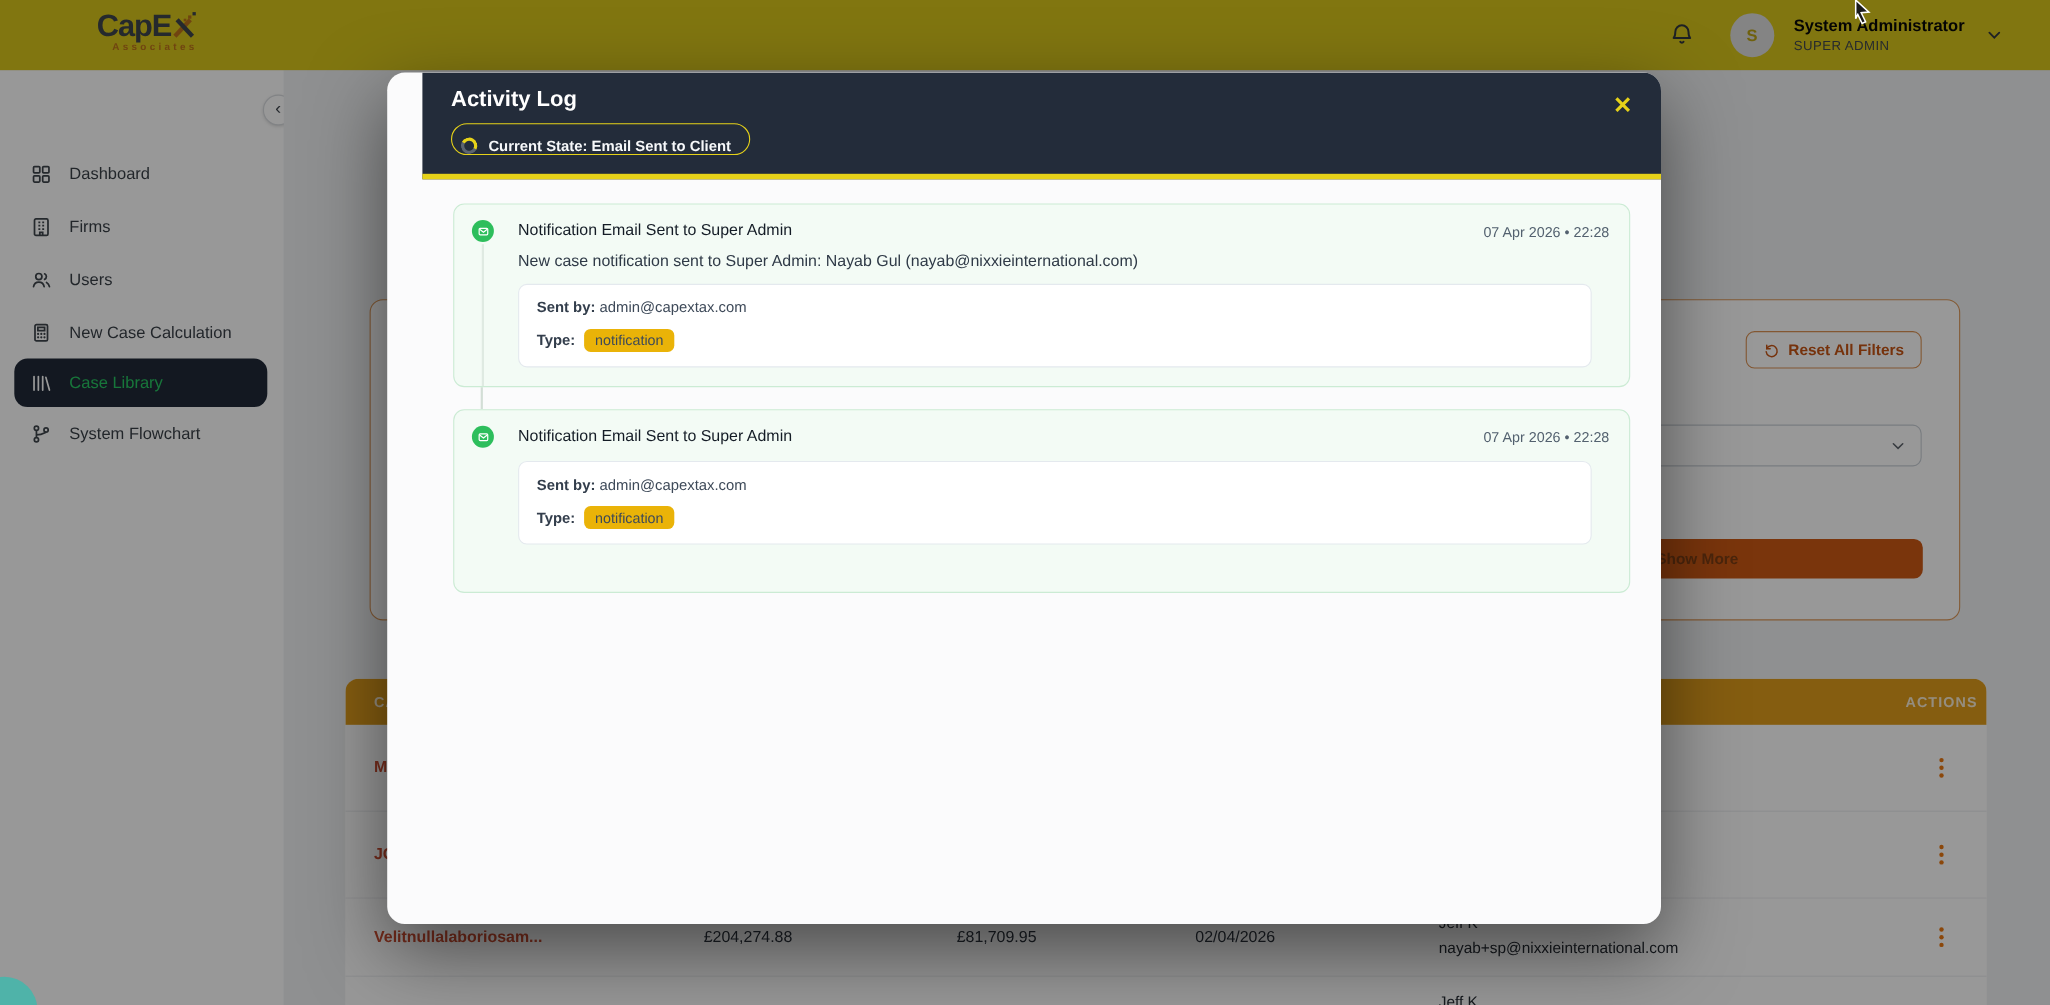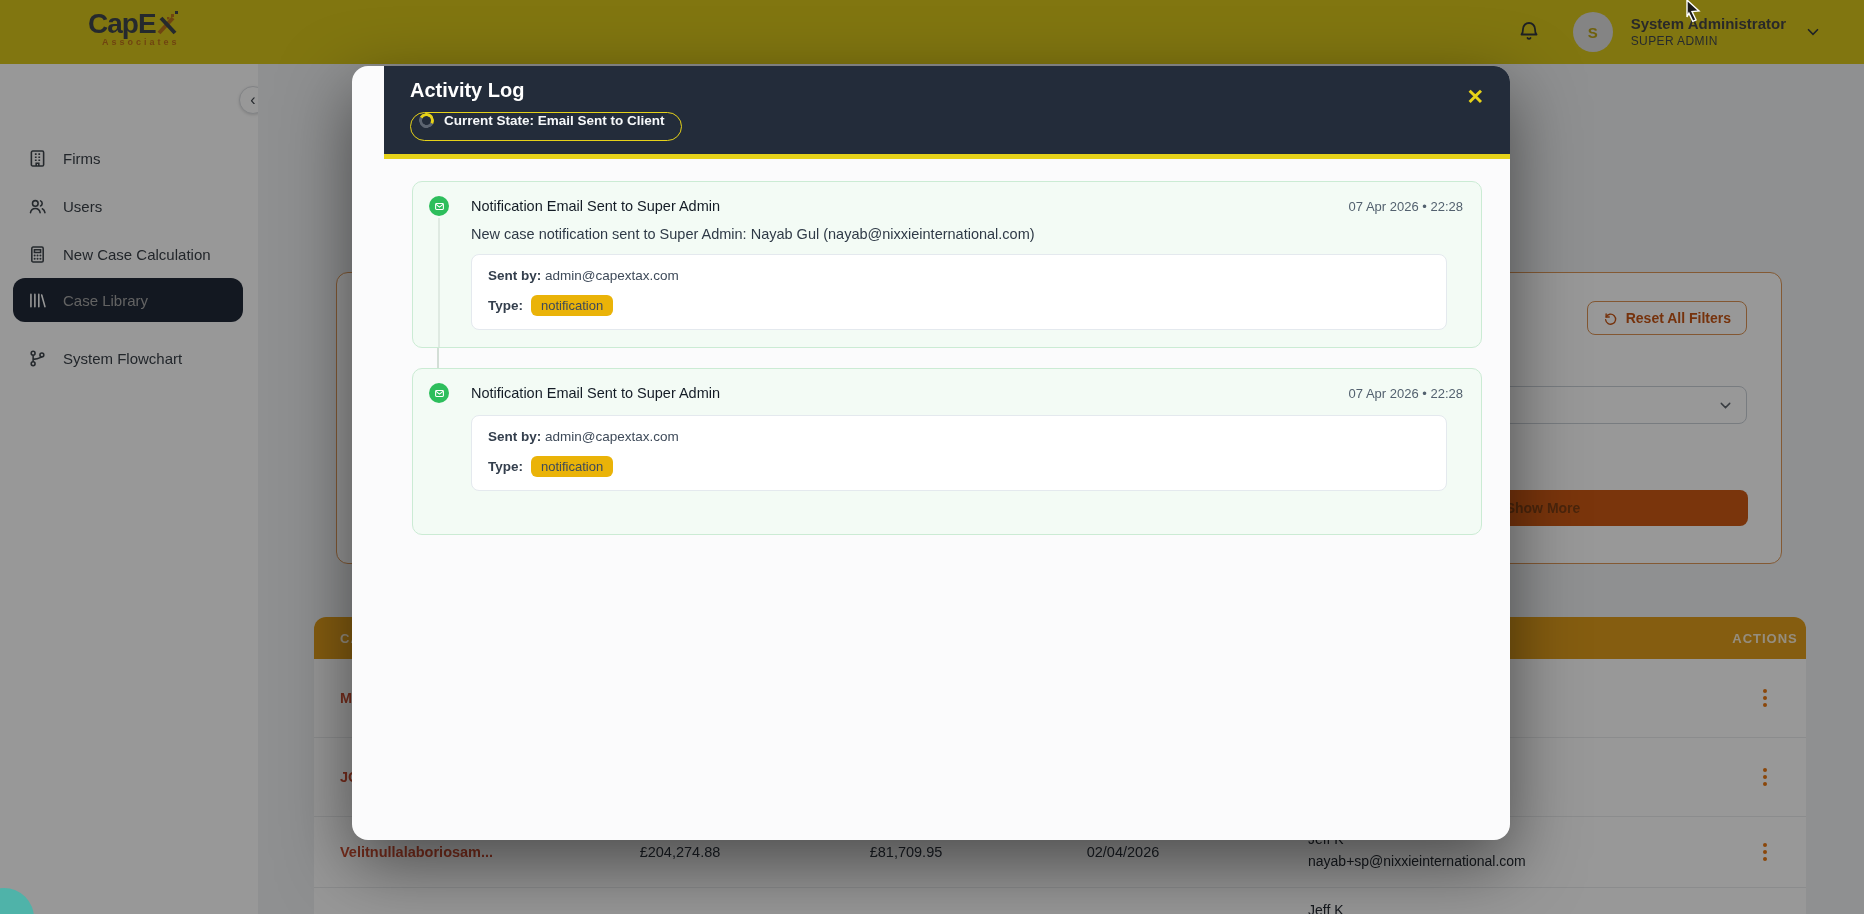--- a/index.html
+++ b/index.html
@@ -12,33 +12,33 @@
   .logo { position:absolute; left:88px; top:8px; display:flex; flex-direction:column; align-items:flex-end; }
   .logo-row { display:flex; align-items:center; }
   .logo-name { font-size:28px; font-weight:bold; color:#3A4048; letter-spacing:-1px; }
   .logo-xmark { margin-left:-2px; }
   .logo-tagline { font-size:9px; font-weight:bold; color:#BA6F16; letter-spacing:3px; margin-top:-3px; }
   .topbar-right { position:absolute; right:42px; top:0; height:64px; display:flex; align-items:center; gap:18px; }
   .bell { width:24px; height:24px; color:#2E333A; margin-right:14px; }
   .avatar { width:40px; height:40px; border-radius:50%; background:#DCDCDC; display:flex; align-items:center; justify-content:center;
             font-weight:bold; font-size:15px; color:#B9A010; }
   .user-texts { display:flex; flex-direction:column; line-height:1.25; }
-  .user-name { font-size:15px; font-weight:bold; color:#404040; }
+  .user-name { font-size:15px; font-weight:bold; color:#000000; }
   .user-role { font-size:12px; color:#3C4248; letter-spacing:.4px; }
   .chev-dn { width:18px; height:18px; color:#2E333A; }
 
   .sidebar { position:absolute; left:0; top:64px; width:258px; height:850px; background:#FFFFFF; z-index:1; }
   .collapse-btn { position:absolute; left:239px; top:22px; width:28px; height:28px; border-radius:50%; background:#FFFFFF;
                   border:1px solid #D8DBDF; display:flex; align-items:center; justify-content:center;
                   font-size:16px; color:#3A4048; box-shadow:0 1px 3px rgba(0,0,0,.15); }
   .nav { position:absolute; left:0; top:70px; width:258px; display:flex; flex-direction:column; }
   .nav-item { height:48px; display:flex; align-items:center; gap:15px; padding-left:27px; color:#343B43;
               font-size:15px; font-weight:500; cursor:pointer; }
   .nav-item .nicon { width:21px; height:21px; flex:none; color:#3A4148; }
-  .nav-item.active { margin:0 15px 12px 13px; padding-left:14px; height:44px; border-radius:12px; background:#1B2433; color:#a3a3a3; }
+  .nav-item.active { margin:0 15px 0 13px; padding-left:14px; height:44px; border-radius:12px; background:#1B2433; color:#22c55e; }
   .nav-item.active .nicon { color:#FFFFFF; }
 
   .content { position:absolute; left:258px; top:64px; width:1606px; height:850px; background:#EFF1F3; z-index:1; }
 
   .filter-panel { position:absolute; left:78px; top:208px; width:1446px; height:292px; background:#FFFFFF;
                   border:1.5px solid #DC9554; border-radius:12px; }
   .reset-btn { position:absolute; right:34px; top:28px; height:34px; padding:0 15px; display:flex; align-items:center; gap:8px;
                background:#FFFFFF; border:1px solid #DB9050; border-radius:8px; color:#C4500E; font-size:14px; font-weight:bold; }
   .reset-btn svg { width:15px; height:15px; }
   .filter-select { position:absolute; right:34px; top:113px; width:330px; height:38px; background:#FFFFFF;
@@ -66,21 +66,21 @@
 
   
   .overlay { position:absolute; inset:0; background:rgba(10,10,10,.42); z-index:5; }
 
   
   .modal { position:absolute; left:352px; top:66px; width:1158px; height:774px; border-radius:16px; background:#FBFBFC;
            box-shadow:0 24px 70px rgba(0,0,0,.5); z-index:10; overflow:hidden;padding-left:32px; }
   .modal-header { position:relative; background:#232C3A; padding:12px 26px 13px; border-bottom:5px solid #E6D219; }
   .modal-title { font-size:20px; font-weight:bold; color:#FFFFFF; line-height:25px; }
   .modal-case { margin-top:3px; font-size:13px; font-weight:bold; color:#E6D219; line-height:17px; }
-  .state-badge { margin-top:9px; display:inline-flex; align-items:flex-start; gap:10px; height:29px; padding:0 16px 0 8px;
+  .state-badge { margin-top:9px; display:inline-flex; align-items:flex-end; gap:10px; height:29px; padding:0 16px 0 8px;
                  border:1px solid #E6D219; border-radius:999px; }
   .spinner { width:15px; height:15px; border-radius:50%; border:3px solid #5C6470; border-top-color:#E6D219; border-right-color:#E6D219;
              transform:rotate(-18deg); }
   .state-text { font-size:13.5px; font-weight:bold; color:#F6F8FA; }
   .modal-close { position:absolute; right:26px; top:20px; font-size:21px; font-weight:bold; color:#E6D219; background:none; border:none;
                  cursor:pointer; line-height:1; }
 
   .modal-body { position:relative; padding:22px 28px; }
   .log-card { position:relative; background:#F3FBF5; border:1px solid #CBEBD4; border-radius:10px; padding:14px 18px 12px 16px;
               height:167px; }
@@ -138,20 +138,29 @@
       <svg class="chev-dn" viewBox="0 0 24 24" fill="none" stroke="currentColor" stroke-width="2.2" stroke-linecap="round">
         <path d="m6 9 6 6 6-6"></path>
       </svg>
     </div>
   </header>
 
   <aside class="sidebar">
     <nav class="nav">
       <div class="nav-item">
         <svg class="nicon" viewBox="0 0 24 24" fill="none" stroke="currentColor" stroke-width="1.8">
+          <rect x="4" y="4" width="6.5" height="6.5" rx="1"></rect>
+            <rect x="13.5" y="4" width="6.5" height="6.5" rx="1"></rect>
+          <rect x="4" y="13.5" width="6.5" height="6.5" rx="1"></rect>
+            <rect x="13.5" y="13.5" width="6.5" height="6.5" rx="1"></rect>
+        </svg>
+        <span>Dashboard</span>
+      </div>
+      <div class="nav-item">
+        <svg class="nicon" viewBox="0 0 24 24" fill="none" stroke="currentColor" stroke-width="1.8">
           <rect x="5" y="3.5" width="14" height="17" rx="1.5"></rect>
           <path d="M9 7h2M13 7h2M9 10.5h2M13 10.5h2M9 14h2M13 14h2M10.5 20.5v-3h3v3"></path>
         </svg>
         <span>Firms</span>
       </div>
       <div class="nav-item">
         <svg class="nicon" viewBox="0 0 24 24" fill="none" stroke="currentColor" stroke-width="1.8" stroke-linecap="round">
           <circle cx="9.5" cy="8.5" r="3.2"></circle>
           <path d="M4 19c.5-3 2.7-4.8 5.5-4.8S14.5 16 15 19"></path>
           <path d="M15.5 5.6a3.2 3.2 0 0 1 0 5.8M17.5 14.6c1.6.8 2.6 2.3 3 4.4"></path>

